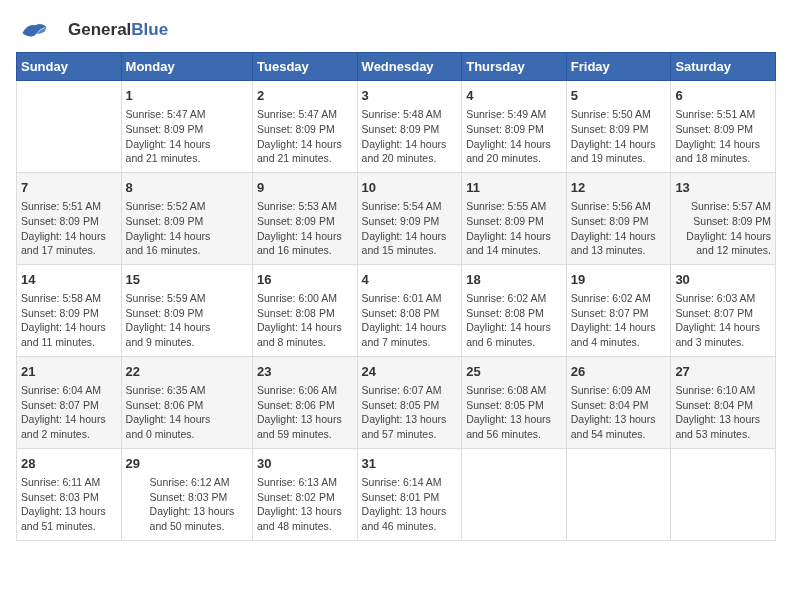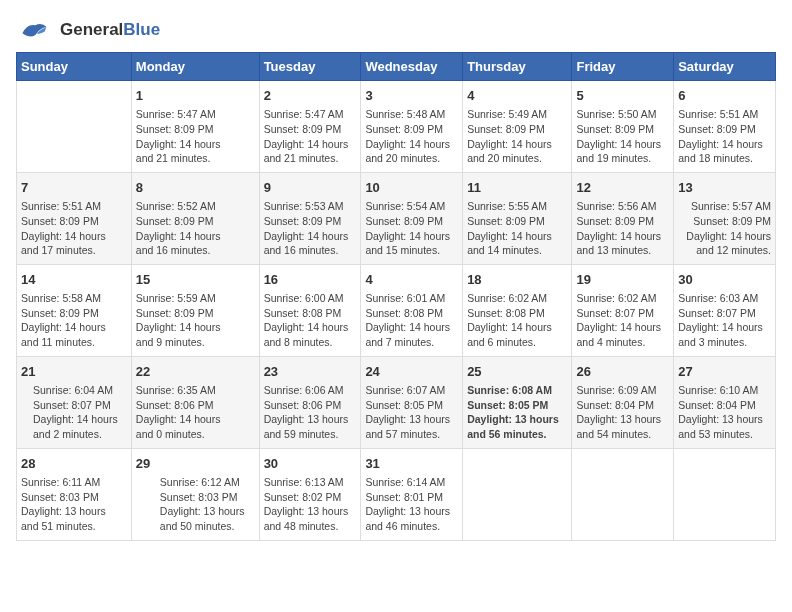--- a/index.html
+++ b/index.html
@@ -12,21 +12,21 @@
     }
     .header {
       display: flex;
       justify-content: space-between;
       align-items: flex-start;
       margin-bottom: 8px;
     }
     .logo {
       display: flex;
       align-items: center;
-      gap: 12px;
+      gap: 20px;
     }
     .logo-bird {
       width: 32px;
       height: 28px;
     }
     .title-block {
       text-align: right;
     }
     .month-title {
       font-size: 32px;
@@ -176,21 +176,21 @@
         <td>
           <span class="day-num">9</span>
           <div class="day-info" style="white-space: pre-line;">Sunrise: 5:53 AM
 Sunset: 8:09 PM
 Daylight: 14 hours
 and 16 minutes.</div>
         </td>
         <td>
           <span class="day-num">10</span>
           <div class="day-info" style="white-space: pre-line;">Sunrise: 5:54 AM
-Sunset: 8:09 PM
+Sunset: 9:09 PM
 Daylight: 14 hours
 and 15 minutes.</div>
         </td>
         <td>
           <span class="day-num">11</span>
           <div class="day-info" style="white-space: pre-line;">Sunrise: 5:55 AM
 Sunset: 8:09 PM
 Daylight: 14 hours
 and 14 minutes.</div>
         </td>
@@ -256,21 +256,21 @@
           <span class="day-num">30</span>
           <div class="day-info" style="white-space: pre-line;">Sunrise: 6:03 AM
 Sunset: 8:07 PM
 Daylight: 14 hours
 and 3 minutes.</div>
         </td>
       </tr>
       <tr>
         <td>
           <span class="day-num">21</span>
-          <div class="day-info" style="white-space: pre-line; margin-left: 12px;">Sunrise: 6:04 AM
+          <div class="day-info" style="white-space: pre-line;">Sunrise: 6:04 AM
 Sunset: 8:07 PM
 Daylight: 14 hours
 and 2 minutes.</div>
         </td>
         <td>
           <span class="day-num">22</span>
           <div class="day-info" style="white-space: pre-line;">Sunrise: 6:35 AM
 Sunset: 8:06 PM
 Daylight: 14 hours
 and 0 minutes.</div>
@@ -284,21 +284,21 @@
         </td>
         <td>
           <span class="day-num">24</span>
           <div class="day-info" style="white-space: pre-line;">Sunrise: 6:07 AM
 Sunset: 8:05 PM
 Daylight: 13 hours
 and 57 minutes.</div>
         </td>
         <td>
           <span class="day-num">25</span>
-          <div class="day-info" style="white-space: pre-line; font-weight: bold;">Sunrise: 6:08 AM
+          <div class="day-info" style="white-space: pre-line;">Sunrise: 6:08 AM
 Sunset: 8:05 PM
 Daylight: 13 hours
 and 56 minutes.</div>
         </td>
         <td>
           <span class="day-num">26</span>
           <div class="day-info" style="white-space: pre-line;">Sunrise: 6:09 AM
 Sunset: 8:04 PM
 Daylight: 13 hours
 and 54 minutes.</div>

